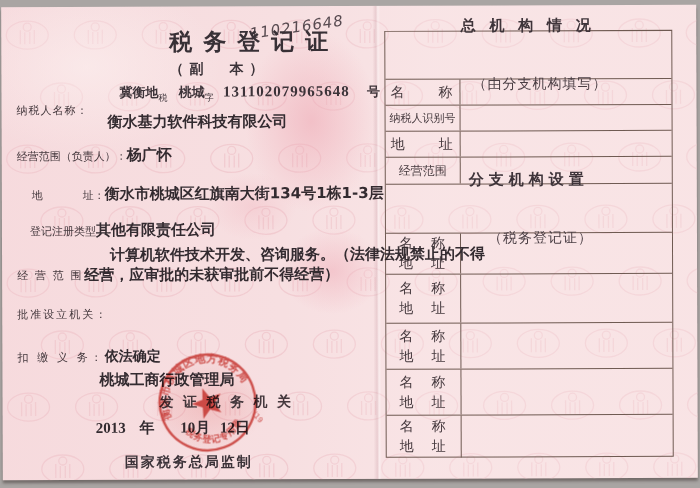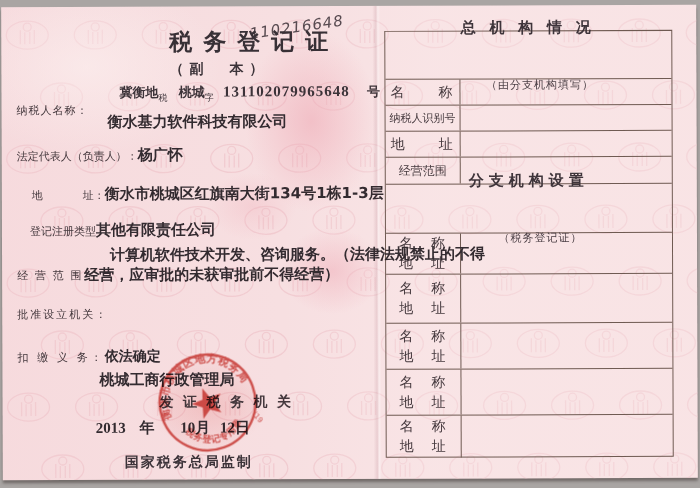--- a/index.html
+++ b/index.html
@@ -31,21 +31,21 @@
     transform:rotate(-8deg) skewX(-10deg);letter-spacing:1px;}
   .serial{left:118px;top:77px;font-size:13px;font-weight:700;color:#3c3339;}
   .serial .sub{font-size:9px;vertical-align:-4px;font-weight:400;}
   .serial .num{font-size:15px;letter-spacing:1px;margin:0 6px;}
   .rtable{position:absolute;left:383px;top:25px;width:288px;height:427px;
     border:1px solid #6f5a52;box-sizing:border-box;background:rgba(255,255,255,0);}
   .trow{display:flex;border-bottom:1px solid #6f5a52;box-sizing:border-box;}
   .trow:last-child{border-bottom:none;}
   .thead{flex-direction:column;justify-content:center;text-align:center;gap:40px;}
   .thead .t1{font-size:15px;font-weight:700;letter-spacing:5px;color:#3e343a;}
-  .thead .t2{font-size:11px;color:#4a3e44;letter-spacing:1px;padding-left:23px;}
+  .thead .t2{font-size:14px;color:#4a3e44;letter-spacing:1px;padding-left:23px;}
   .labcol{width:75px;border-right:1px solid #6f5a52;box-sizing:border-box;display:flex;
     flex-direction:column;justify-content:center;align-items:center;color:#44383d;}
   .labcol .one{font-size:14px;letter-spacing:2px;}
   .labcol .tiny{font-size:11px;letter-spacing:0;}
   .valcol{flex:1;}
   .h48{height:48px}.h26{height:26px}.h27{height:27px}.h49{height:49px}
   .h41{height:41px}.h46{height:46px}.h43{height:42px}
   .blk .one{line-height:20px;}
   .seal{position:absolute;left:148px;top:341px;width:112px;height:112px;
     mix-blend-mode:multiply;opacity:.88;filter:blur(.3px);}
@@ -172,21 +172,21 @@
         <span>冀衡地</span><span class="sub">税</span>
         <span style="margin-left:8px">桃城</span><span class="sub">字</span>
         <span class="num">131102079965648</span>
         <span style="margin-left:8px">号</span>
       </div>
 
       <div class="abs lbl" style="left:15px;top:96px;letter-spacing:1px">纳税人名称：</div>
       <div class="abs val" style="left:106px;top:106px">衡水基力软件科技有限公司</div>
 
       <div class="abs" style="left:15px;top:139px">
-        <span class="lbl">法定代表人（负责人）：</span><span class="val">杨广怀</span>
+        <span class="lbl">经营范围（负责人）：</span><span class="val">杨广怀</span>
       </div>
 
       <div class="abs" style="left:30px;top:178px">
         <span class="lbl">地</span><span class="lbl" style="margin-left:40px">址：</span><span class="val">衡水市桃城区红旗南大街134号1栋1-3层</span>
       </div>
 
       <div class="abs" style="left:28px;top:214px">
         <span class="lbl">登记注册类型</span><span class="val">其他有限责任公司</span>
       </div>
 

